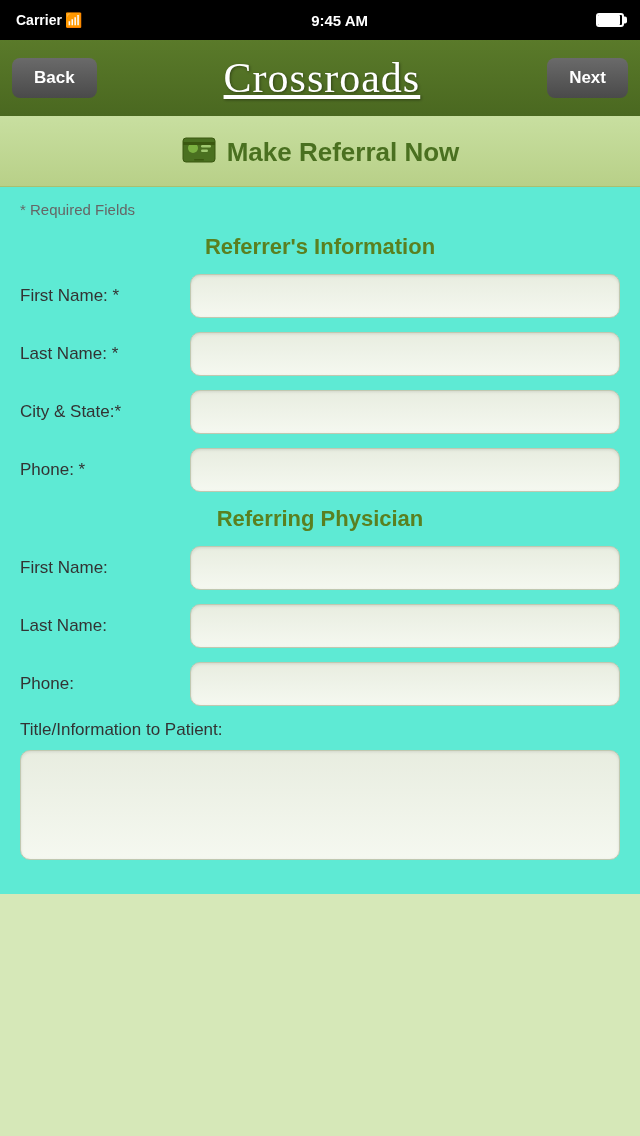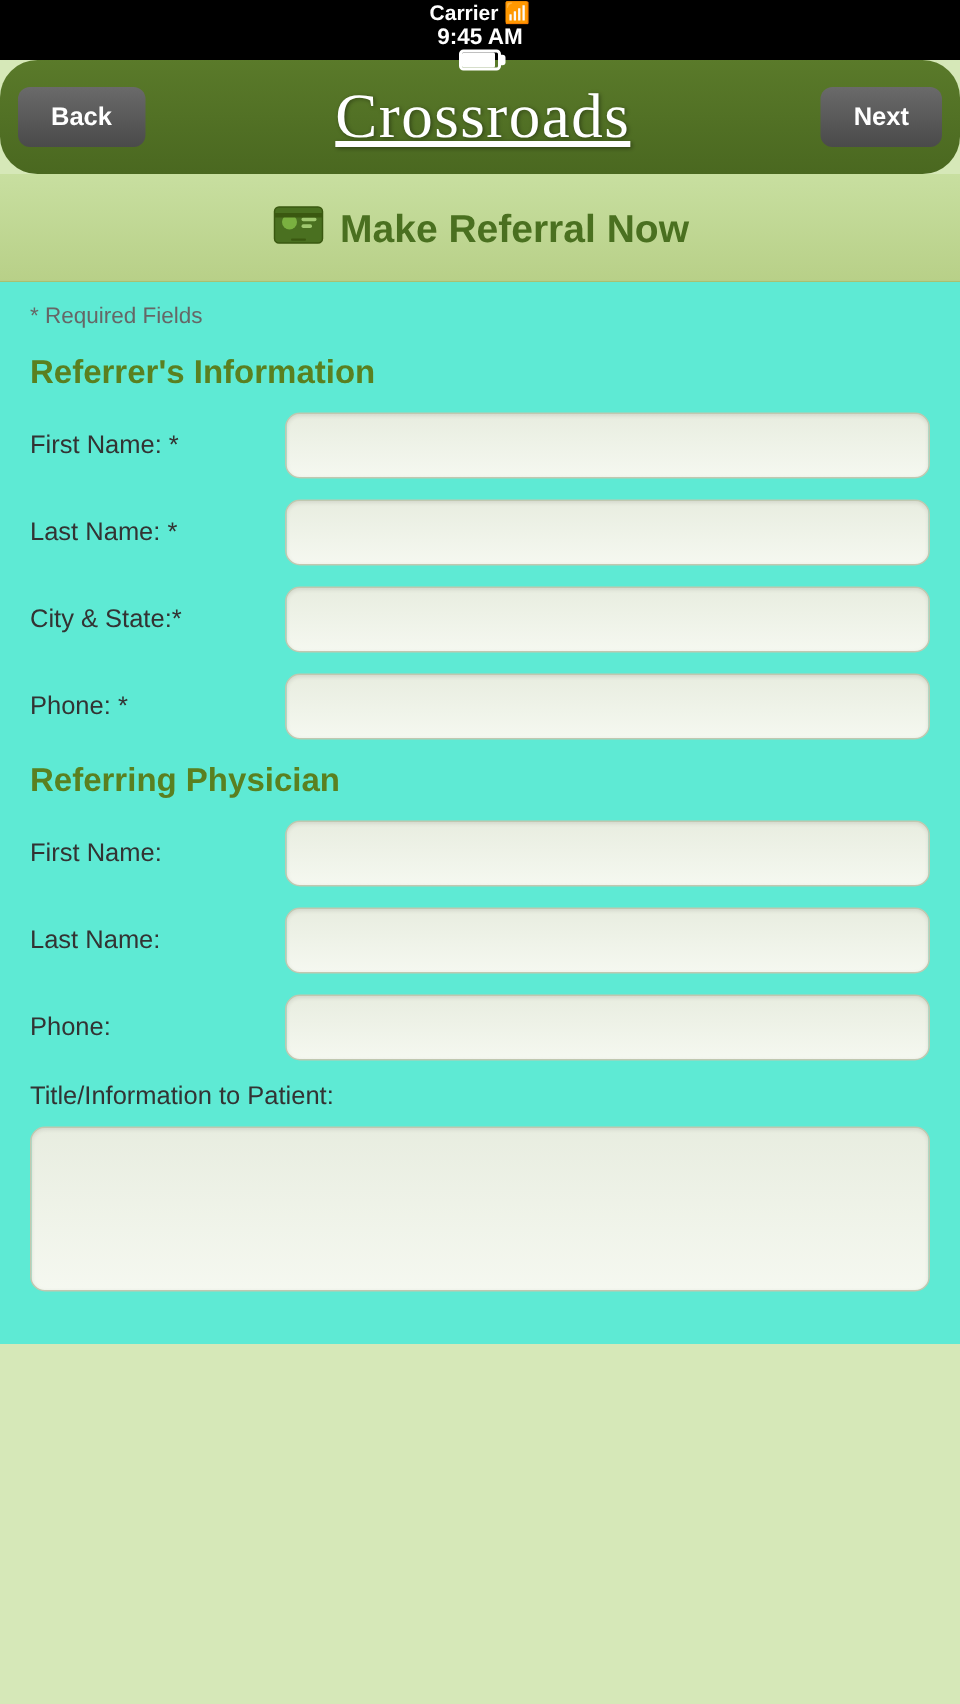--- a/index.html
+++ b/index.html
@@ -18,21 +18,20 @@
       width: 100%;
       height: 40px;
       background: #000;
       display: flex;
       align-items: center;
       justify-content: space-between;
       padding: 0 16px;
       color: #fff;
       font-size: 14px;
       font-weight: 600;
-      flex-direction: column;
     }
     .status-bar-center {
       font-size: 15px;
       font-weight: 600;
     }
     .status-bar-right {
       display: flex;
       align-items: center;
       gap: 6px;
     }
@@ -65,21 +64,20 @@
 
     
     .nav-bar {
       width: 100%;
       height: 76px;
       background: linear-gradient(to bottom, #5a7a2a, #4a6820);
       display: flex;
       align-items: center;
       justify-content: space-between;
       padding: 0 12px;
-      border-radius: 25px;
     }
     .nav-btn {
       background: linear-gradient(to bottom, #6a6a6a, #4a4a4a);
       color: #fff;
       border: none;
       border-radius: 8px;
       padding: 10px 22px;
       font-size: 17px;
       font-weight: 600;
       cursor: pointer;
@@ -121,20 +119,21 @@
       font-size: 15px;
       color: #666;
       margin-bottom: 16px;
     }
 
     .section-title {
       font-size: 22px;
       font-weight: 600;
       color: #5a8020;
       margin-bottom: 14px;
+      text-align: center;
     }
 
     .form-section {
       margin-bottom: 10px;
     }
 
     .form-row {
       display: flex;
       align-items: center;
       margin-bottom: 14px;

